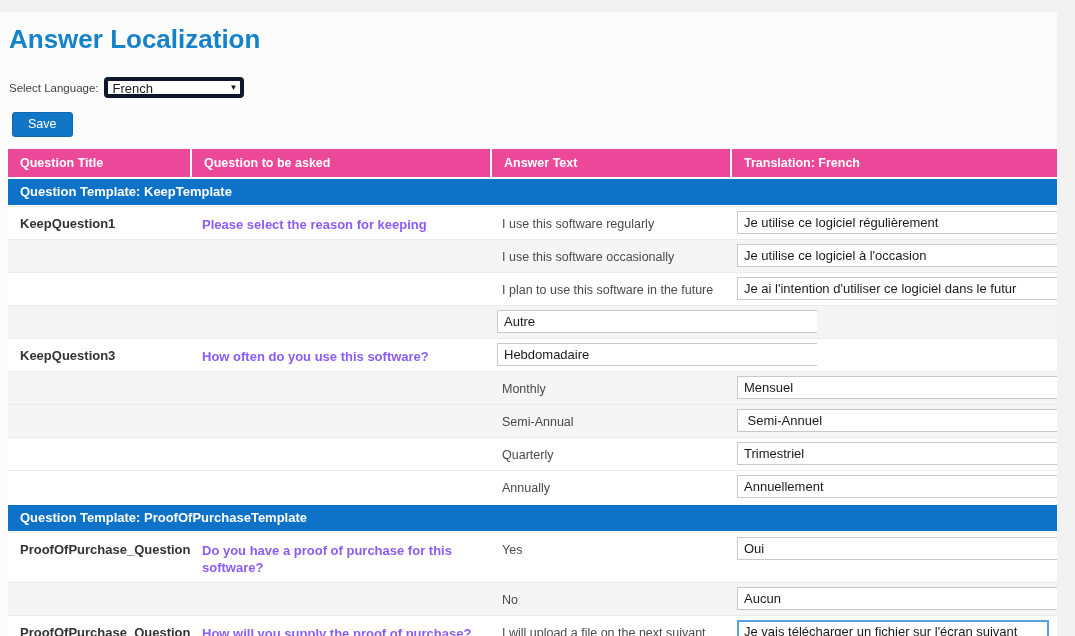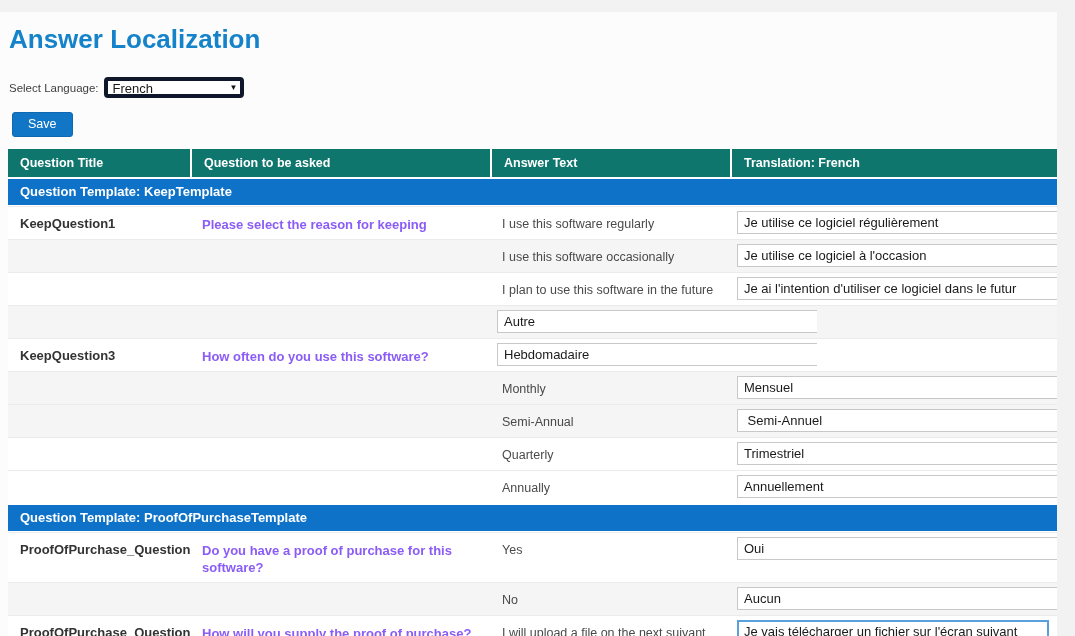--- a/index.html
+++ b/index.html
@@ -70,21 +70,21 @@
     padding: 4px 15px 5px 15px;
     cursor: pointer;
   }
   .table {
     margin: 12px 0 0 8px;
     width: 1049px;
     background: #ffffff;
   }
   .thead {
     display: flex;
-    background: #0f766e;
+    background: #ec4899;
     height: 28px;
   }
   .th {
     color: #ffffff;
     font-size: 12.5px;
     font-weight: 600;
     line-height: 28px;
     padding-left: 12px;
     border-left: 2px solid #ffffff;
     overflow: hidden;

